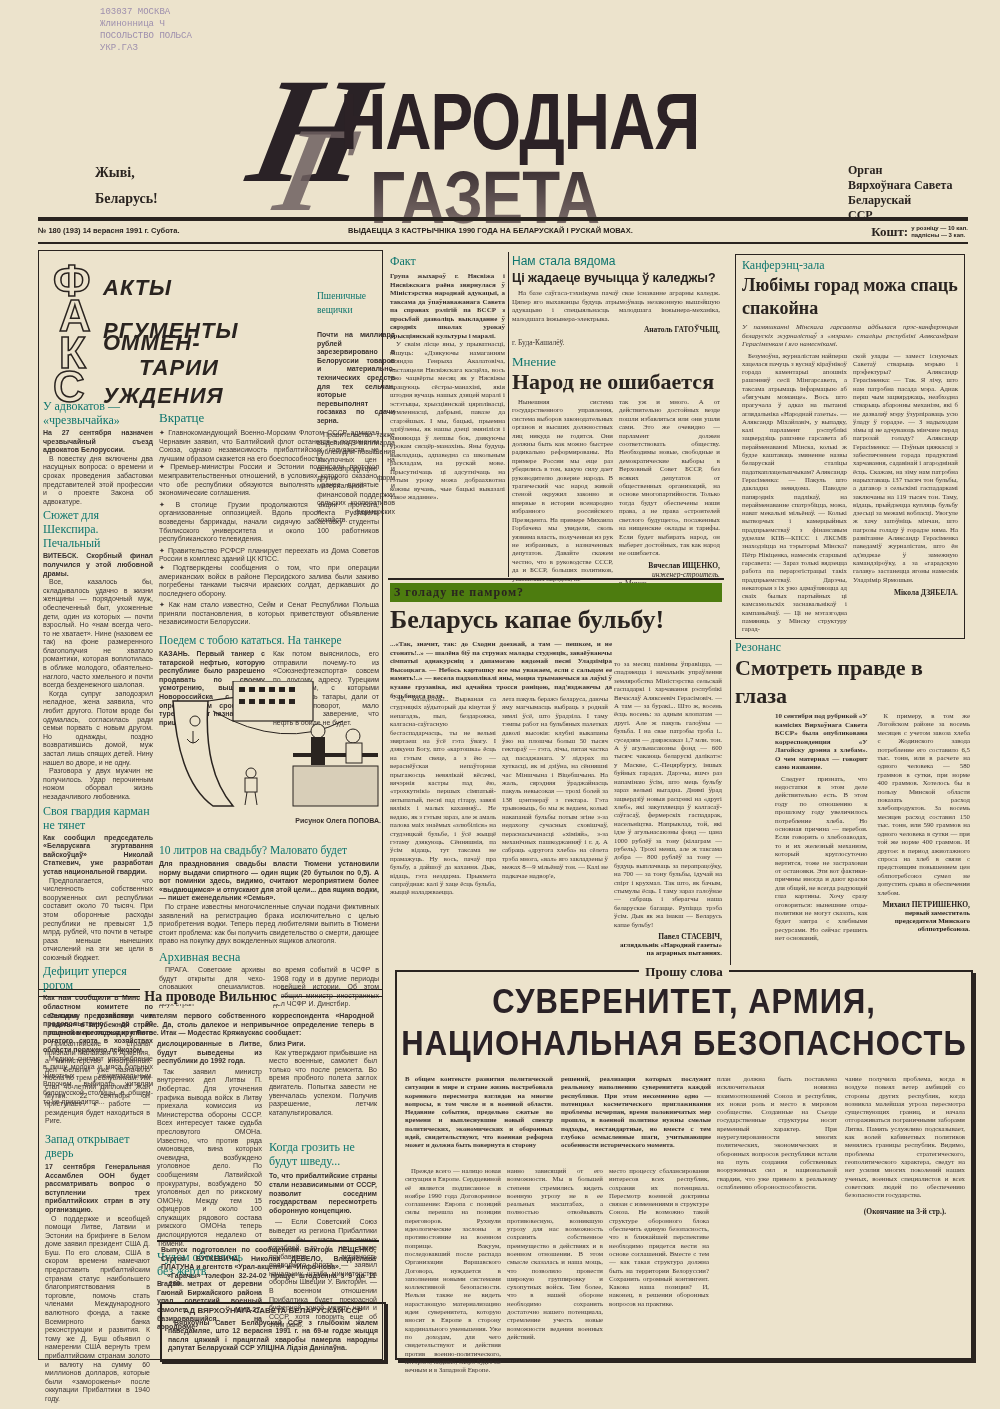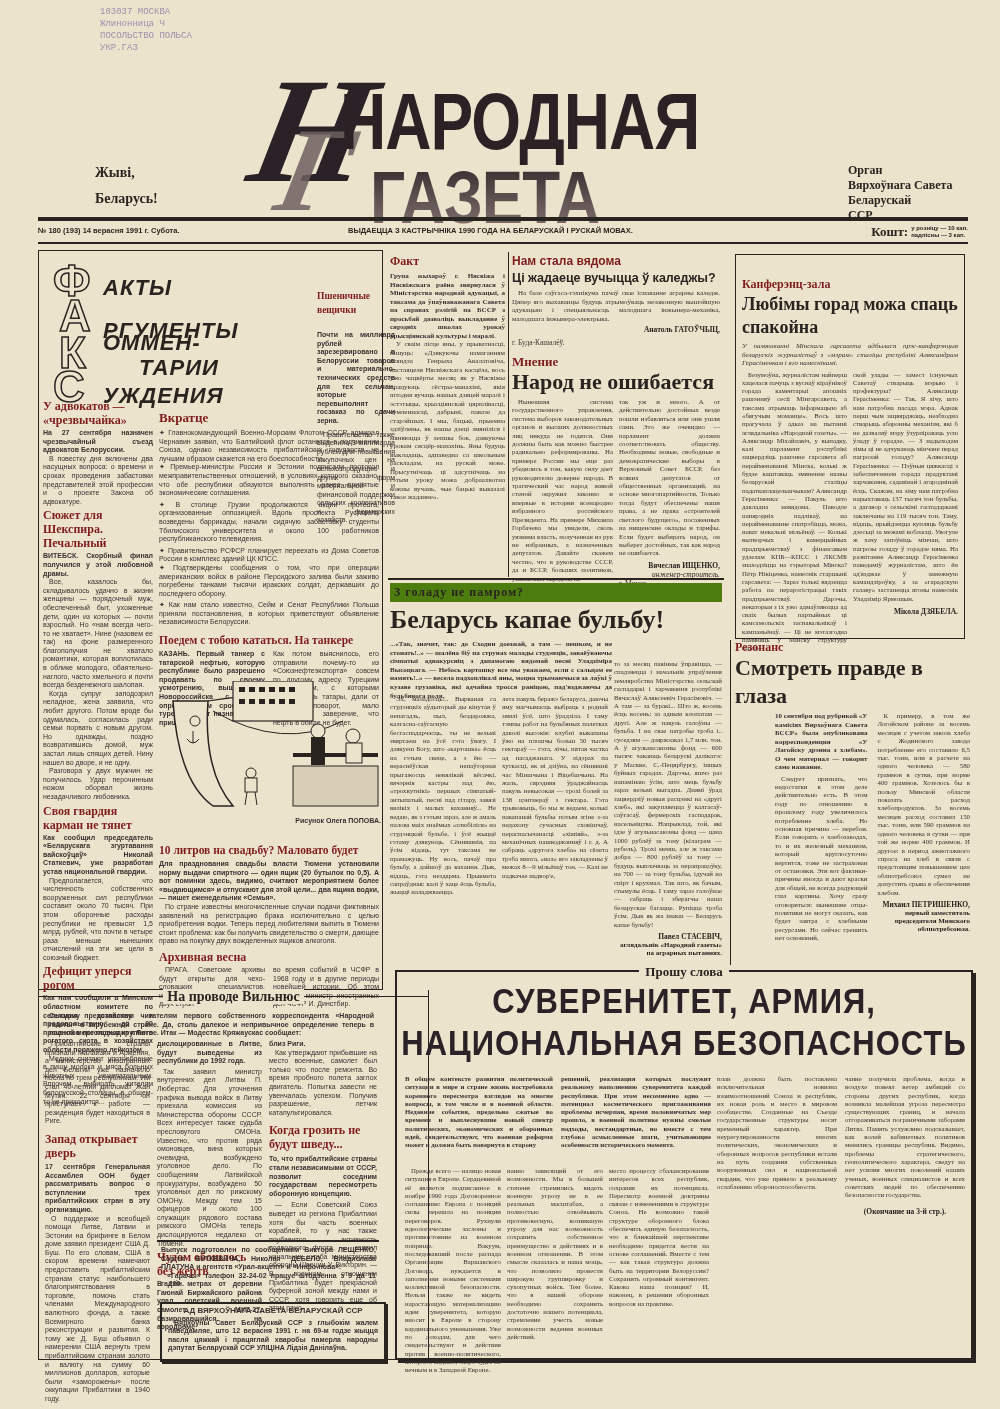--- a/index.html
+++ b/index.html
@@ -43,21 +43,21 @@
   .issue-mid { position: absolute; left: 310px; top: 2px; }
   .issue-right { position: absolute; right: 0; top: 0; display: flex; align-items: center; gap: 3px; }
   .kosht { font-family: "Liberation Serif", serif; font-size: 13px; font-weight: bold; }
   .kosht-prices { font-size: 6px; line-height: 7px; }
   .top-rule { left: 38px; top: 242px; width: 930px; height: 2px; background: #2a2420; }
 
   
   .col-text { font-size: 7px; line-height: 8.6px; text-align: justify; color: #3a3230; font-family: "Liberation Sans", sans-serif; }
   .serif-text { font-size: 7.5px; line-height: 9px; text-align: justify; color: #3a3230; font-family: "Liberation Serif", serif; }
   .bold { font-weight: bold; }
-  .h-sm { font-family: "Liberation Serif", serif; font-weight: bold; font-size: 12px; line-height: 14px; color: #7f1d1d; }
+  .h-sm { font-family: "Liberation Serif", serif; font-weight: normal; font-size: 12px; line-height: 14px; color: #0f766e; }
   .h-md { font-family: "Liberation Serif", serif; font-weight: bold; font-size: 16px; line-height: 18px; color: #2a2420; }
   .box { border: 1.5px solid #2a2420; }
 
   
   .faks-box { left: 38px; top: 250px; width: 345px; height: 740px; }
   .faks-logo { position: absolute; left: 10px; top: 8px; width: 250px; height: 148px; }
   .faks-letters { position: absolute; left: 0; top: 0; width: 56px; height: 148px; }
   .faks-letter {
     position: absolute; font-family: "Liberation Sans", sans-serif; font-weight: bold;
     font-size: 44px; color: transparent; -webkit-text-stroke: 1.5px #2a2420; line-height: 1;
@@ -67,21 +67,21 @@
     font-weight: bold; font-size: 22px; letter-spacing: 1px; color: #2a2420; line-height: 1;
   }
   
   .fakt { left: 390px; top: 254px; width: 115px; }
   .fakt-title { font-family: "Liberation Serif", serif; font-weight: bold; font-size: 19px; line-height: 23px; color: #2a2420; margin-top: 3px; }
 
   .divider-v { background: #2a2420; width: 1px; }
   .nam-stala { left: 512px; top: 254px; width: 208px; }
   .nam-title { font-family: "Liberation Sans", sans-serif; font-weight: bold; font-size: 12.5px; line-height: 16px; margin-top: 2px; }
 
-  .konf-box { left: 735px; top: 254px; width: 230px; height: 385px; padding: 22px 6px; }
+  .konf-box { left: 735px; top: 254px; width: 230px; height: 385px; padding: 3px 6px; }
   .konf-title { font-family: "Liberation Serif", serif; font-weight: bold; font-size: 18px; line-height: 23px; margin-top: 2px; }
 
   .kartoshka { left: 390px; top: 583px; width: 332px; }
   .kart-rubric { background: #4d7c0f; padding: 2px 4px; font-family: "Liberation Serif", serif; font-weight: bold; font-size: 12px; letter-spacing: 1px; }
   .kart-title { font-family: "Liberation Serif", serif; font-weight: bold; font-size: 26px; line-height: 32px; margin-top: 2px; }
 
   .rezonans { left: 735px; top: 640px; width: 235px; }
   .rez-title { font-family: "Liberation Serif", serif; font-weight: bold; font-size: 22px; line-height: 28px; }
   .vilnius-title { font-family: "Liberation Serif", serif; font-weight: bold; font-size: 14px; text-align: center; background: #ece3cc; }
 
@@ -228,21 +228,21 @@
     <div class="col-text bold" style="margin-top:3px;">Для празднования свадьбы власти Тюмени установили норму выдачи спиртного — один ящик (20 бутылок по 0,5). А вот поминки здесь, видимо, считают мероприятием более «выдающимся» и отпускают для этой цели... два ящика водки, — пишет еженедельник «Семья».</div>
     <div class="col-text" style="text-indent:6px;">По стране известны многочисленные случаи подачи фиктивных заявлений на регистрацию брака исключительно с целью приобретения водки. Теперь перед любителями выпить в Тюмени стоит проблема: как бы получить свидетельство о смерти, дающее право на покупку двух вожделенных ящиков алкоголя.</div>
     <div class="h-sm" style="margin-top:4px;">Архивная весна</div>
     <div style="display:flex; gap:8px; margin-top:2px;">
       <div class="col-text" style="width:106px; text-indent:6px;">ПРАГА. Советские архивы будут открыты для чехо-словацких специалистов, исследующих взаимоотношения двух стран</div>
       <div class="col-text" style="width:106px;">во время событий в ЧСФР в 1968 году и в другие периоды новейшей истории. Об этом сообщил министр иностранных дел ЧСФР И. Динстбир.</div>
     </div>
   </div>
 </div>
 
-<div class="abs" style="left:38px; top:990px; width:391px; height:370px; border-left:1.5px solid #2a2420; border-right:1.5px solid #2a2420; border-bottom:1.5px solid #2a2420;">
+<div class="abs" style="left:38px; top:990px; width:345px; height:370px; border-left:1.5px solid #2a2420; border-right:1.5px solid #2a2420; border-bottom:1.5px solid #2a2420;">
   <div style="position:absolute; left:0; right:0; top:6px; height:1px; background:#2a2420;"></div>
   <div style="position:absolute; left:0; right:0; top:-3px; text-align:center;">
     <span class="vilnius-title" style="padding:0 4px;">На проводе Вильнюс</span>
   </div>
   <div class="col-text bold" style="position:absolute; left:10px; top:22px; width:325px;">Сегодня представляем читателям первого собственного корреспондента «Народной газеты» в зарубежной стране. Да, столь далекое и непривычное определение теперь в полной мере подходит к Литве. Итак — Модестас Кряжаускас сообщает:</div>
 
   <div class="col" style="left:6px; top:50px; width:105px;">
     <div class="col-text" style="text-indent:6px;">Прибалтийские страны признали Малайзия и Армения, а министерство иностранных дел Бельгии уже назначило посла по трем республикам. Им стал 40-летний дипломат Жан Мутон. 22 сентября он приступает к работе — резиденция будет находиться в Риге.</div>
     <div class="h-sm" style="margin-top:6px;">Запад открывает дверь</div>
     <div class="col-text bold" style="margin-top:3px;">17 сентября Генеральная Ассамблея ООН будет рассматривать вопрос о вступлении трех прибалтийских стран в эту организацию.</div>
@@ -252,21 +252,21 @@
   </div>
   <div class="col" style="left:118px; top:50px; width:105px;">
     <div class="col-text bold">дислоцированные в Литве, будут выведены из республики до 1992 года.</div>
     <div class="col-text" style="text-indent:6px; margin-top:2px;">Так заявил министр внутренних дел Литвы П. Любертас. Для уточнения графика вывода войск в Литву приехала комиссия из Министерства обороны СССР. Всех интересует также судьба пресловутого ОМОНа. Известно, что против ряда омоновцев, вина которых очевидна, возбуждено уголовное дело. По сообщениям Латвийской прокуратуры, возбуждено 50 уголовных дел по рижскому ОМОНу. Между тем 15 офицеров и около 100 служащих рядового состава рижского ОМОНа теперь дислоцируются недалеко от Тюмени.</div>
     <div class="h-sm" style="margin-top:2px;">Чудом обошлось без жертв</div>
     <div class="col-text bold" style="margin-top:2px;">В 200 метрах от деревни Гаюнай Биржайского района упал советский военный самолет МИГ-27, базировавшийся на аэродроме</div>
   </div>
   <div class="col" style="left:230px; top:50px; width:108px;">
     <div class="col-text bold">близ Риги.</div>
     <div class="col-text" style="text-indent:6px;">Как утверждают прибывшие на место военные, самолет был только что после ремонта. Во время пробного полета заглох двигатель. Попытка завести не увенчалась успехом. Получив разрешение, летчик катапультировался.</div>
-    <div class="h-sm" style="margin-top:6px;">Когда грозить не будут шведу...</div>
+    <div class="h-sm" style="margin-top:23px;">Когда грозить не будут шведу...</div>
     <div class="col-text bold" style="margin-top:4px;">То, что прибалтийские страны стали независимыми от СССР, позволит соседним государствам пересмотреть оборонную концепцию.</div>
     <div class="col-text" style="text-indent:6px; margin-top:3px;">— Если Советский Союз выведет из региона Прибалтики хотя бы часть военных кораблей, то у нас также поубавится активность подводного флота, — заявил начальник штаба министерства обороны Швеции У. Викторин. — В военном отношении Прибалтика будет прекрасной буферной зоной между нами и СССР, хотя говорить еще об этом рано.</div>
   </div>
   <div class="col" style="left:118px; top:250px; width:222px; height:1.5px; background:#2a2420;"></div>
   <div class="col" style="left:122px; top:256px; width:215px;">
     <div class="col-text bold">Выпуск подготовлен по сообщениям Виктора ЛЕЩЕНКО, Сергея БУТКЕВИЧА, Николая ДЕБЕЛО, Владислава ПЛАТУНА и агентств «Урал-акцепт» и «Инфо-нова».</div>
     <div class="col-text bold" style="text-indent:6px;">«Гарачы» тэлефон 32-24-02 працуе штодзённа з 9 да 11 гадзін.</div>
   </div>
 </div>
 

